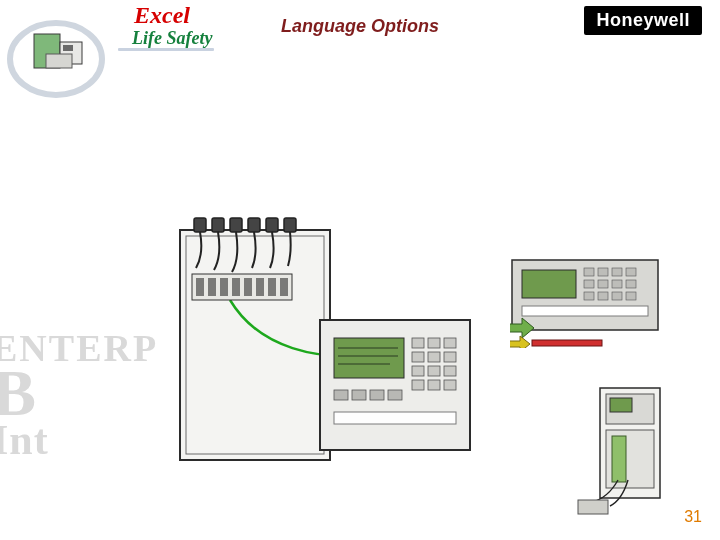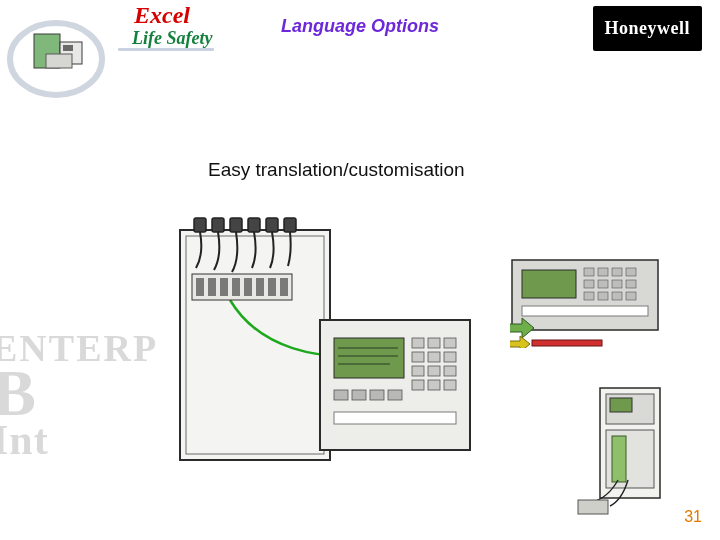--- a/index.html
+++ b/index.html
@@ -42,32 +42,32 @@
   }
   .slide-title {
     position: absolute;
     left: 50%;
     transform: translateX(-50%);
     top: 16px;
     font-family: Arial, sans-serif;
     font-style: italic;
     font-weight: 700;
     font-size: 18px;
-    color: #6d28d9;
+    color: #7f1d1d;
   }
   .logo-honeywell {
     position: absolute;
     right: 18px;
     top: 6px;
     background: #000;
     color: #fff;
-    font-family: Liberation Serif, serif;
+    font-family: Liberation Sans, sans-serif;
     font-weight: 700;
     font-size: 18px;
-    padding: 12px 12px;
+    padding: 4px 12px;
     border-radius: 2px;
     letter-spacing: 0.5px;
   }
   .title-underline {
     position: absolute;
     left: 118px;
     top: 48px;
     width: 96px;
     height: 3px;
     background: #c9d2e0;
@@ -161,21 +161,20 @@
 </div>
 <div class="title-underline"></div>
 
 <div class="watermark">
   <div class="wm-line1">ENTERP</div>
   <div class="wm-line2">B</div>
   <div class="wm-line3">Int</div>
 </div>
 
 <div class="body-text">
-  <div>Easy translation/customisation</div>
 </div>
 
 <svg class="illus-main" viewBox="0 0 320 280">
 
   <rect x="10" y="20" width="150" height="230" fill="#f4f4f2" stroke="#2b2b2b" stroke-width="2"></rect>
   <rect x="16" y="26" width="138" height="218" fill="none" stroke="#6a6a6a" stroke-width="1"></rect>
 
   <g stroke="#222" stroke-width="1.5" fill="#444">
     <rect x="24" y="8" width="12" height="14" rx="2"></rect>
     <rect x="42" y="8" width="12" height="14" rx="2"></rect>

